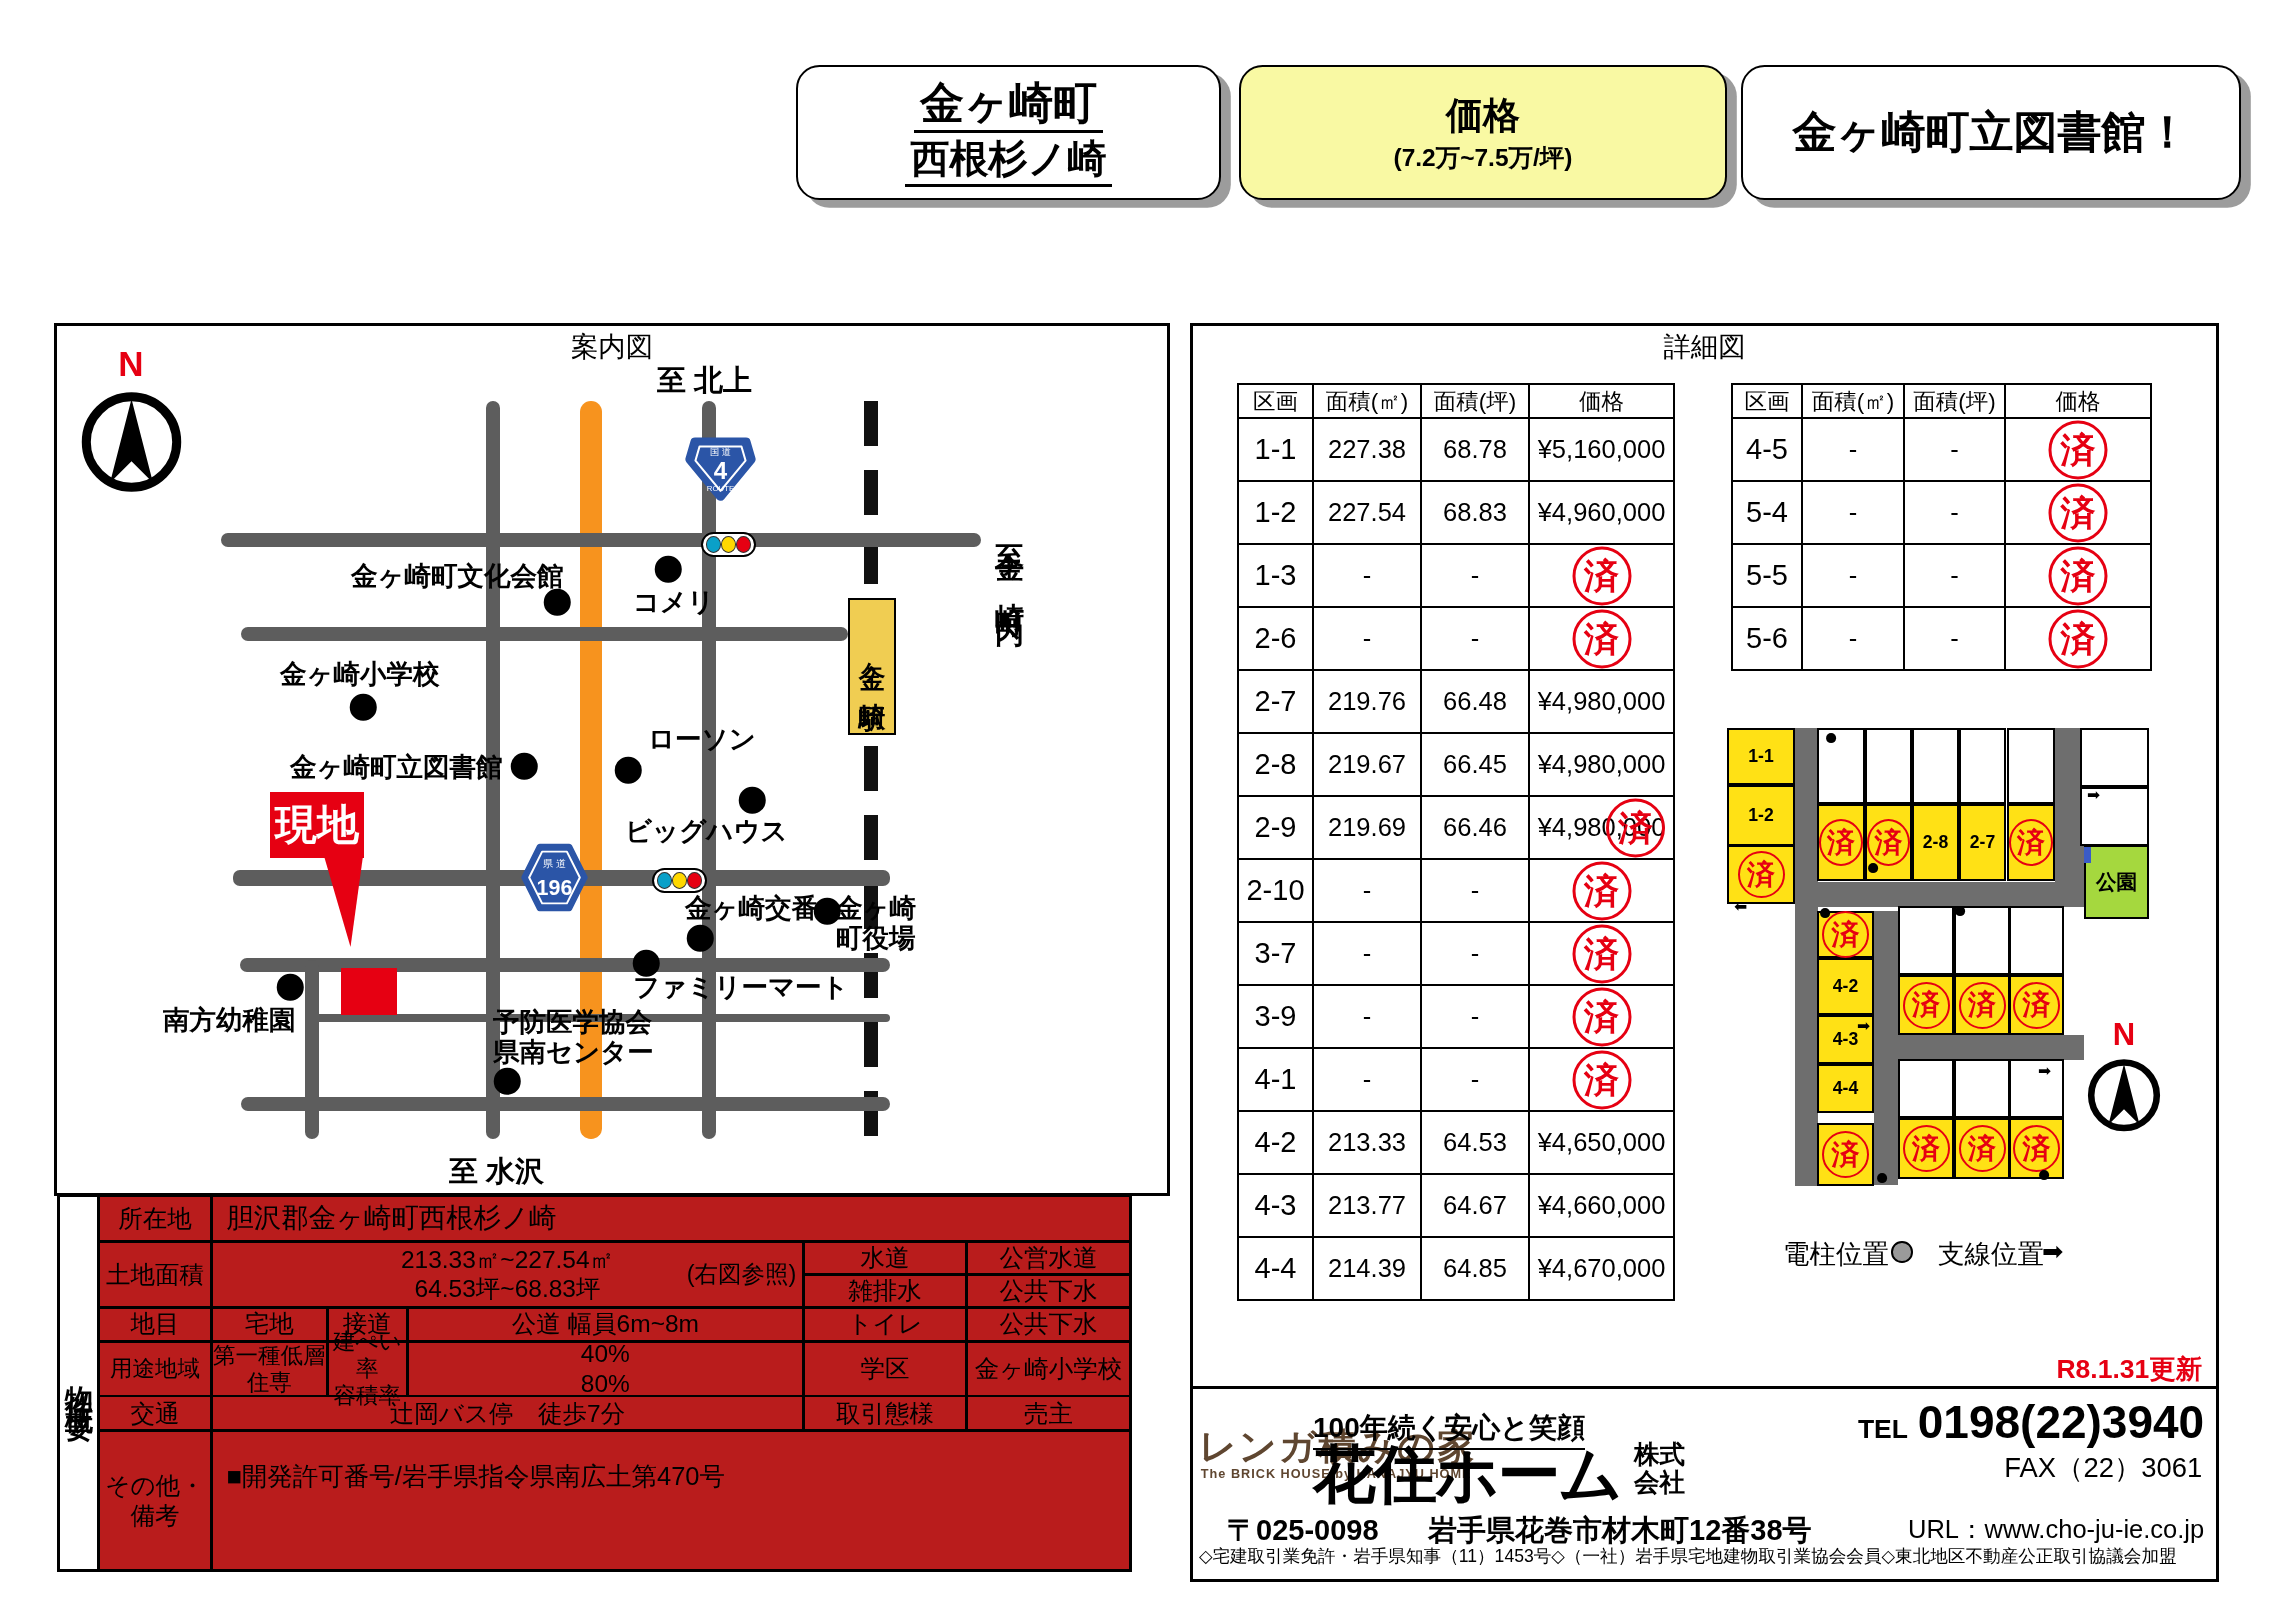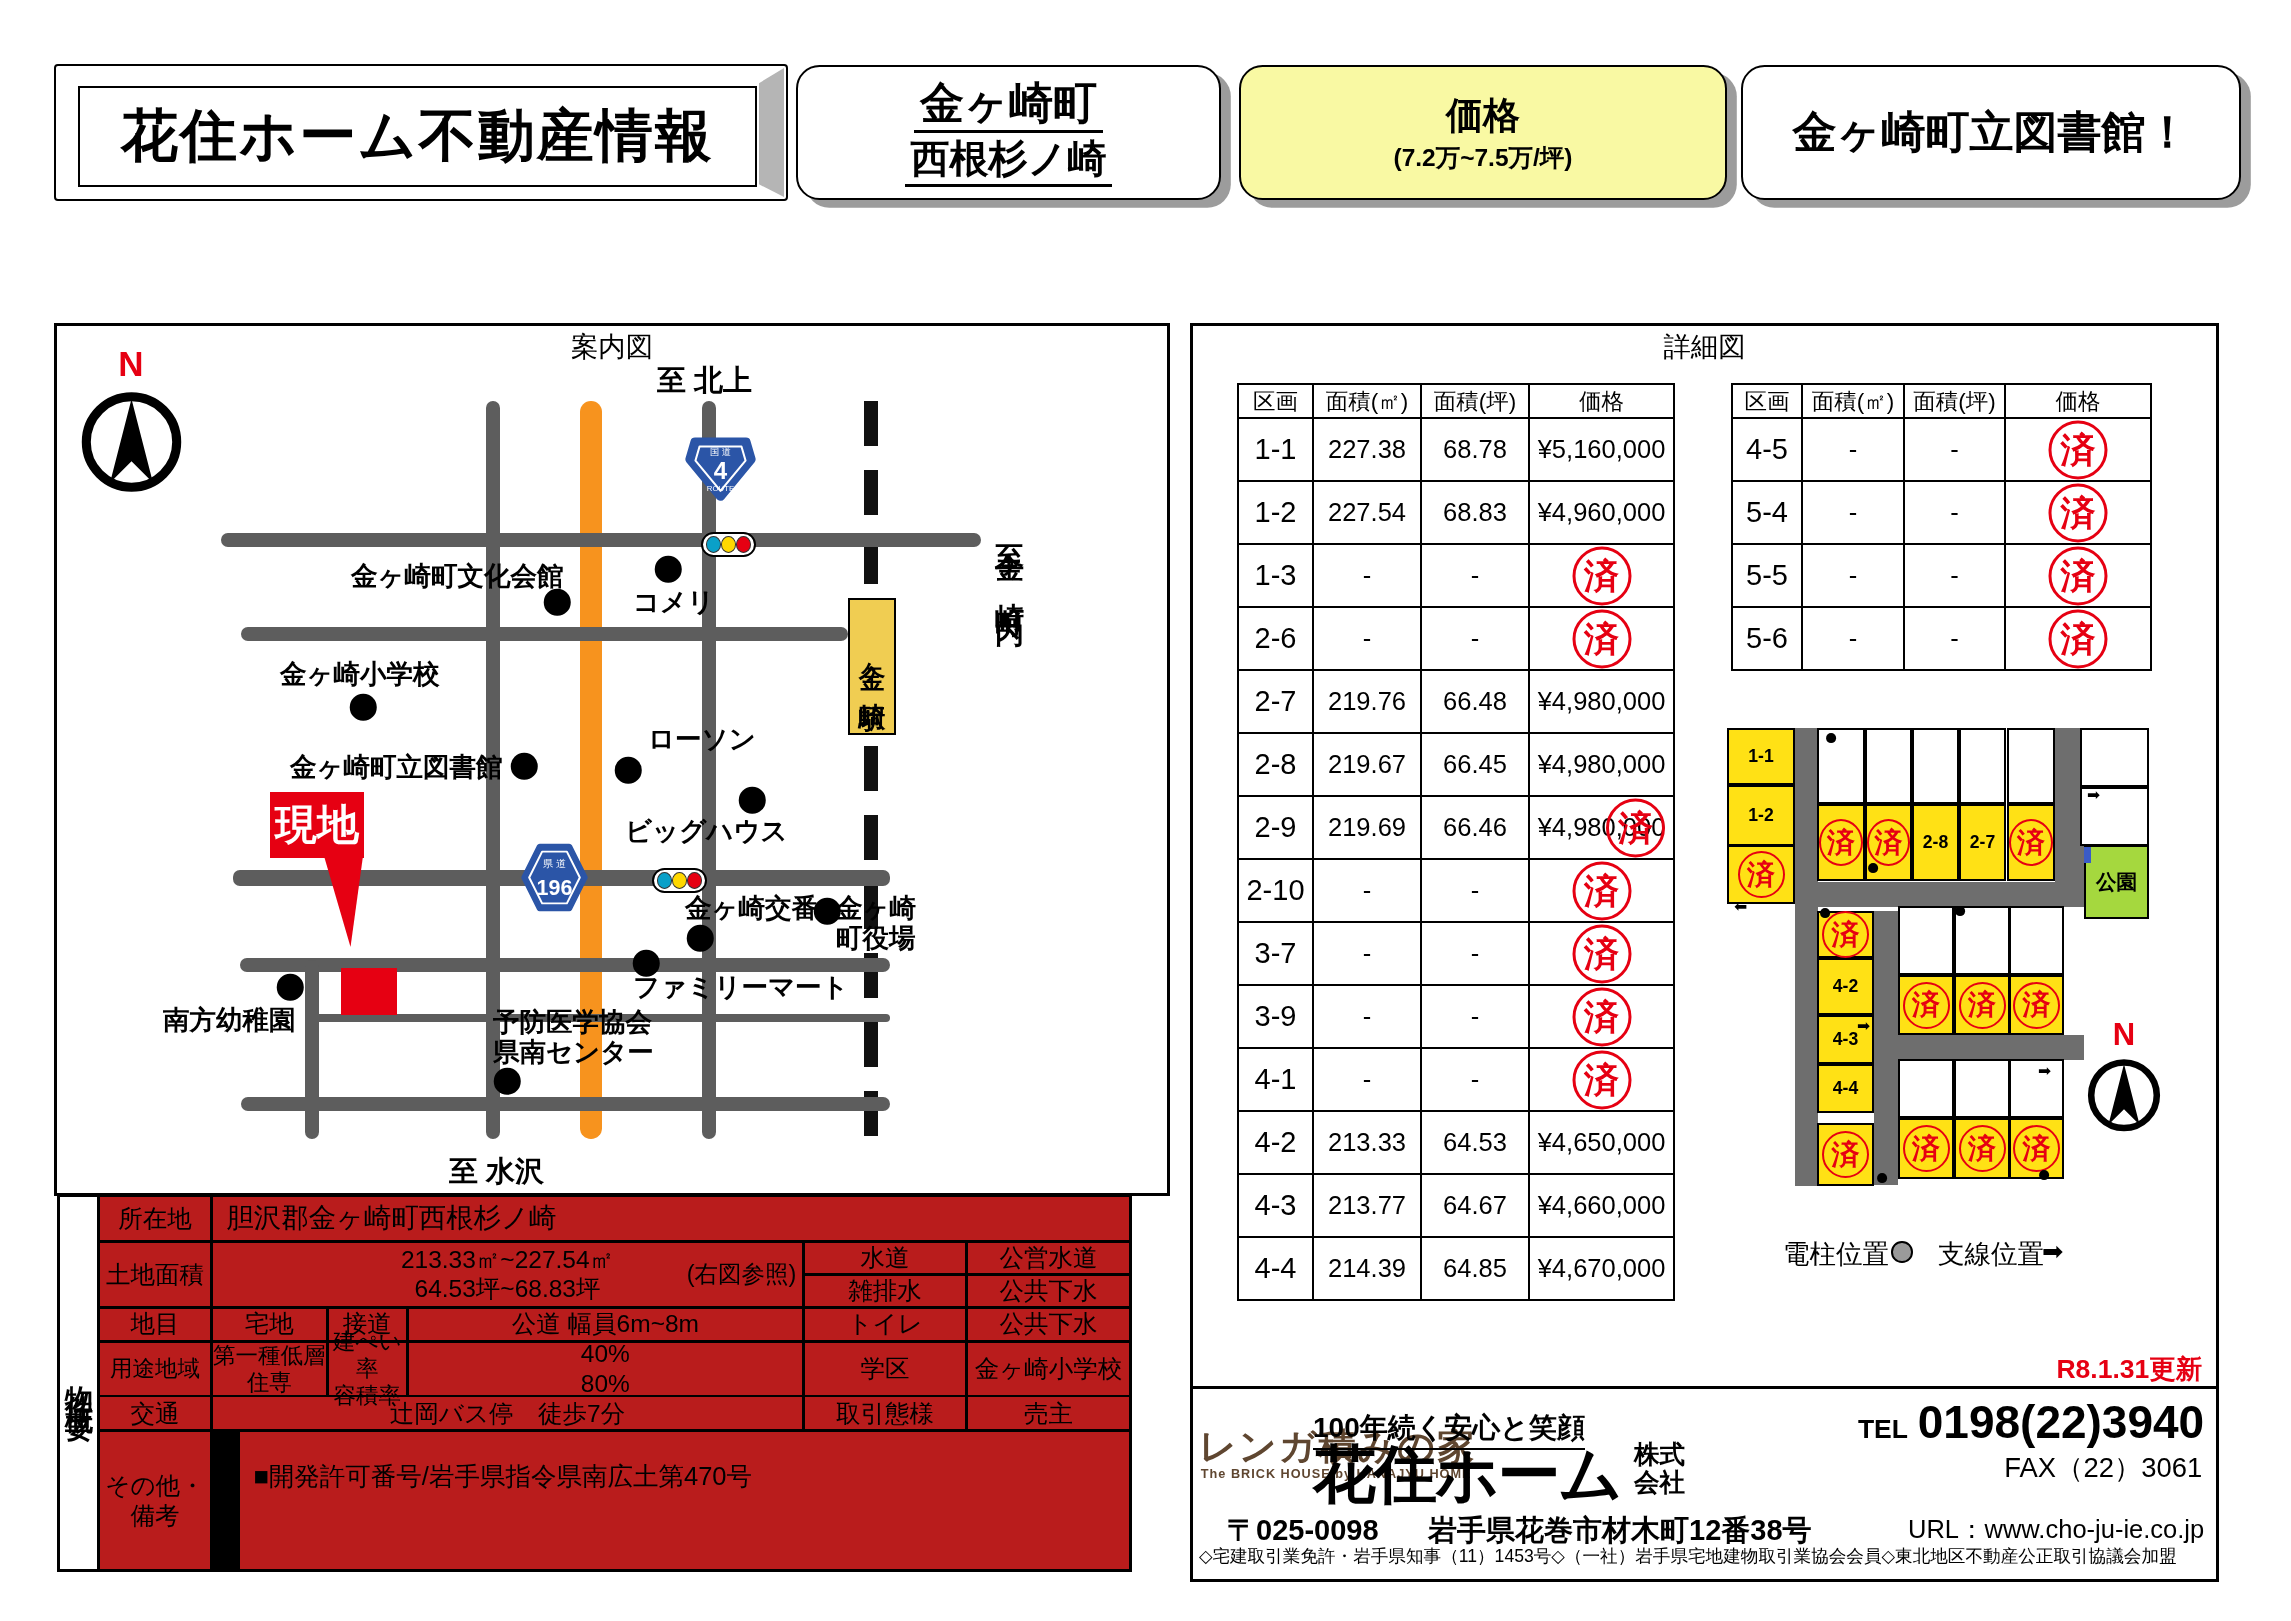--- a/index.html
+++ b/index.html
@@ -100,24 +100,20 @@
   .f-postal{position:absolute;left:34px;top:122px;font-size:29px;font-weight:bold;}
   .f-addr{position:absolute;left:235px;top:122px;font-size:29px;font-weight:bold;}
   .f-url{position:absolute;right:11.8px;top:123px;font-size:25.5px;font-weight:500;}
   .f-license{position:absolute;left:5.9px;top:155px;font-size:17.6px;font-weight:500;white-space:nowrap;}
 </style>
 </head>
 <body>
 
 <div class="page">
 
-  <div class="titlebox">
-    <div class="bevel-right"></div>
-    <div class="titlebox-inner">花住ホーム不動産情報</div>
-  </div>
 
   <div class="rbox" style="left:796px;width:421px;">
     <div class="locline" style="font-size:44px;">金ヶ崎町</div>
     <div class="locline" style="font-size:39px;margin-top:3.9px;">西根杉ノ崎</div>
   </div>
 
   <div class="rbox" style="left:1239px;width:484px;background:#f9f9a3;">
     <div class="price-l1">価格</div>
     <div class="price-l3">(7.2万~7.5万/坪)</div>
   </div>
@@ -603,18 +599,18 @@
       </div>
       <div class="c" style="grid-area:5/5/6/6;">学区</div>
       <div class="c" style="grid-area:5/6/6/7;">金ヶ崎小学校</div>
 
       <div class="c" style="grid-area:6/1/7/2;">交通</div>
       <div class="c" style="grid-area:6/2/7/5;">辻岡バス停　徒歩7分</div>
       <div class="c" style="grid-area:6/5/7/6;">取引態様</div>
       <div class="c" style="grid-area:6/6/7/7;">売主</div>
 
       <div class="c" style="grid-area:7/1/8/2;">その他・備考</div>
-      <div class="c topleft" style="grid-area:7/2/8/7;margin-left:27px;">■開発許可番号/岩手県指令県南広土第470号</div>
+      <div class="c topleft" style="grid-area:7/2/8/7;">■開発許可番号/岩手県指令県南広土第470号</div>
     </div>
   </div>
 
 </div>
 
 
 </body></html>

